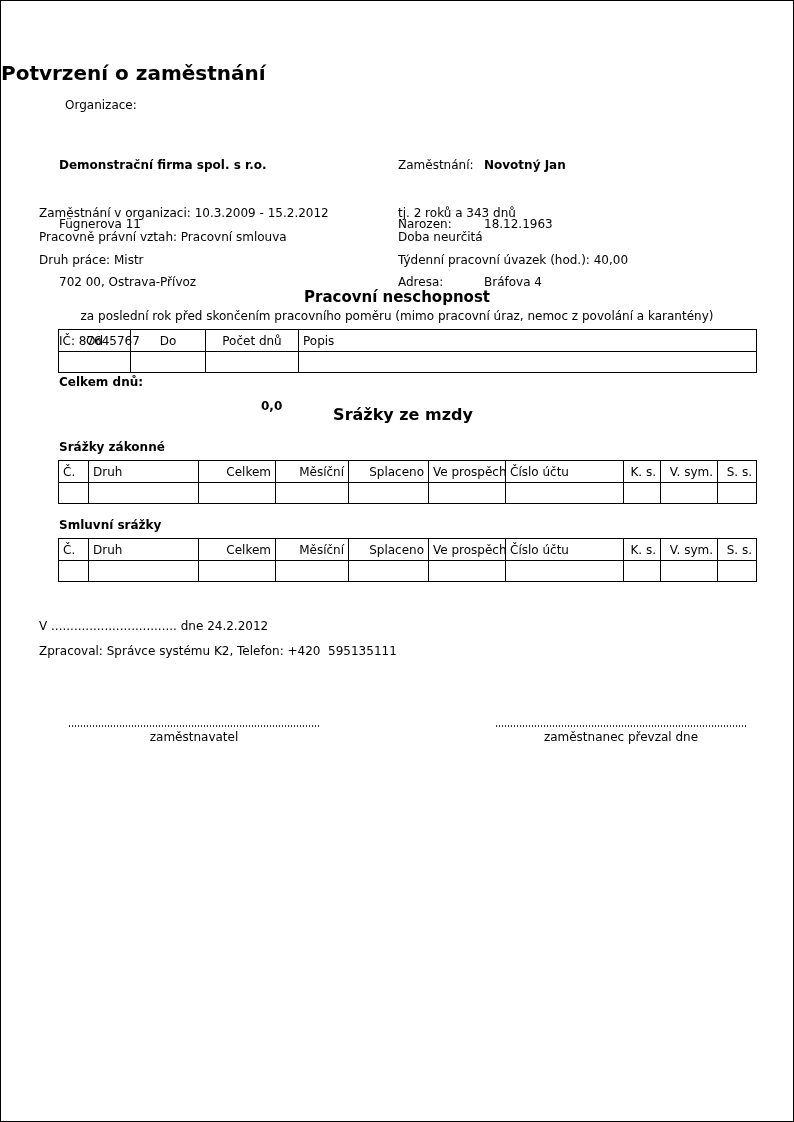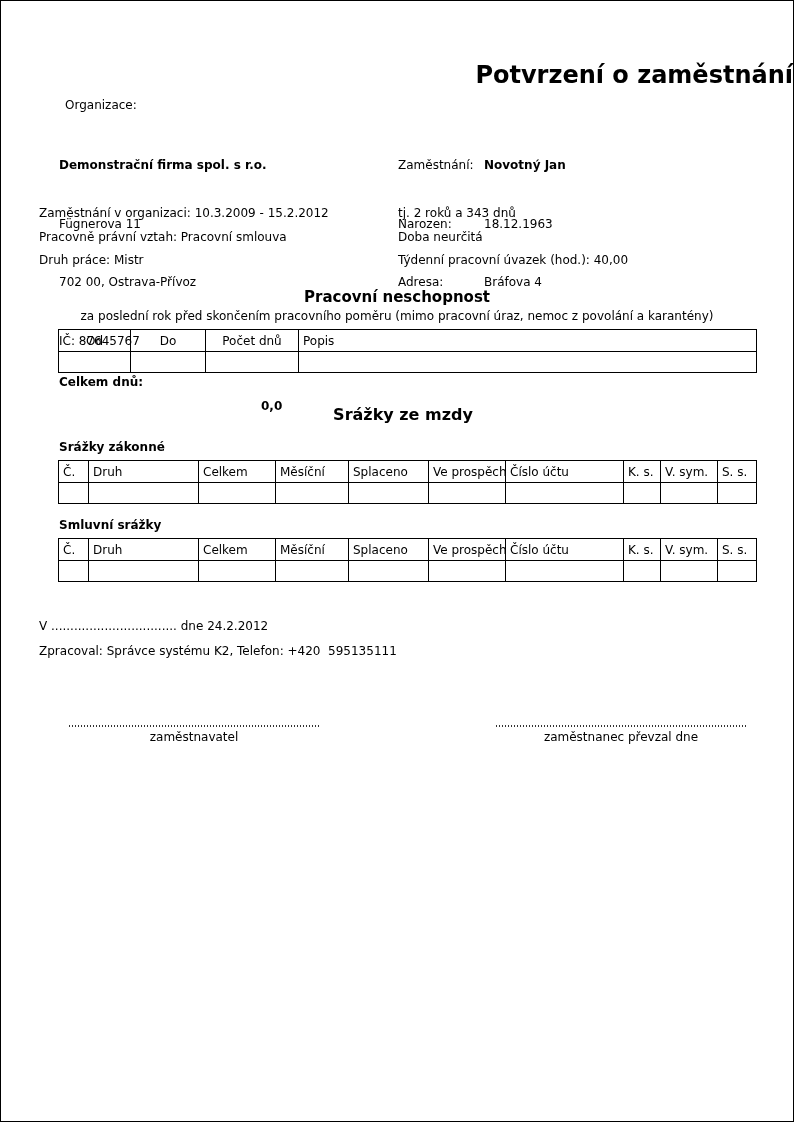--- a/index.html
+++ b/index.html
@@ -11,21 +11,21 @@
     background:#fff;
     font-family:"DejaVu Sans", sans-serif;
     font-size:12px;
     color:#000;
     overflow:hidden;
   }
   .abs { position:absolute; white-space:pre-wrap; }
   .bold { font-weight:bold; }
   .doc-title {
     position:absolute; left:0; right:0; top:60px;
-    text-align:right; font-size:24px; font-weight:bold;
+    text-align:left; font-size:20px; font-weight:bold;
     letter-spacing:0;
   }
   .org-label { top:97px; left:38px;margin-left:26px; }
   .org-block { top:116px; left:58px; line-height:19.5px; }
   .emp-block { top:116px; left:397px; line-height:19.5px; }
   .emp-row { display:flex; }
   .emp-row .lbl { width:86px; flex:0 0 86px; }
   .sec-heading {
     position:absolute; left:0; right:0;
     text-align:center; font-weight:bold;
@@ -45,21 +45,21 @@
     padding:1px 4px;
     overflow:hidden;
     white-space:nowrap;
   }
   table.grid th { height:19px; vertical-align:middle; }
   table.grid td { height:18px; }
   .t-sick  { top:328px; }
   .t-legal { top:459px; width:698px; }
   .t-contr { top:537px; width:698px; }
   .al-c { text-align:center; }
-  .al-r { text-align:left; }
+  .al-r { text-align:right; }
   .al-l { text-align:left; }
   .total-label { top:374px; left:58px; font-weight:bold; }
   .total-value { top:374px; left:260px; font-weight:bold;margin-top:24px; }
   .lbl-legal { top:439px; left:58px; font-weight:bold; }
   .lbl-contr { top:517px; left:58px; font-weight:bold; }
   .place-date { top:618px; left:38px; }
   .processed  { top:643px; left:38px; }
   .sig { position:absolute; top:724px; width:250px; text-align:center; }
   .sig-left  { left:68px; }
   .sig-right { left:495px; }

